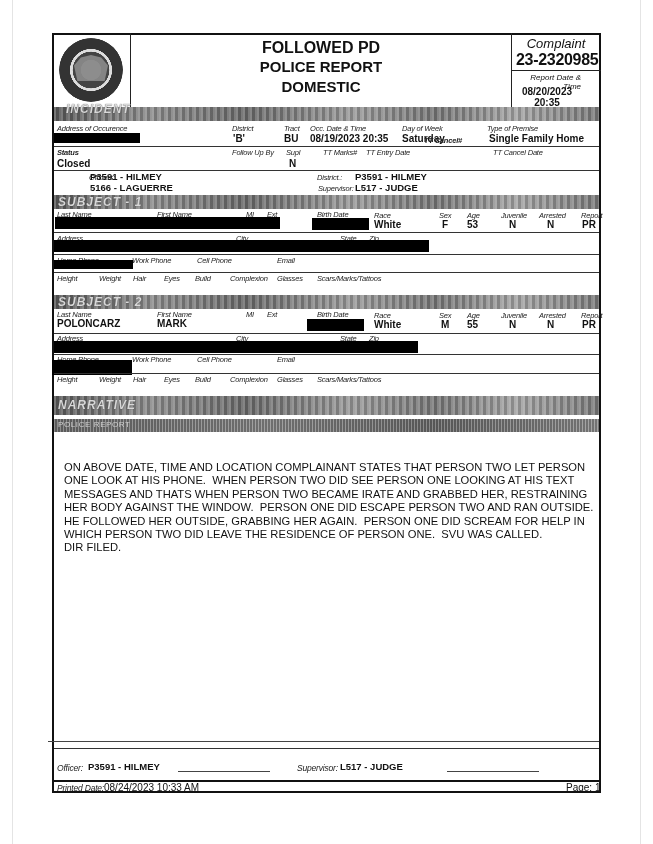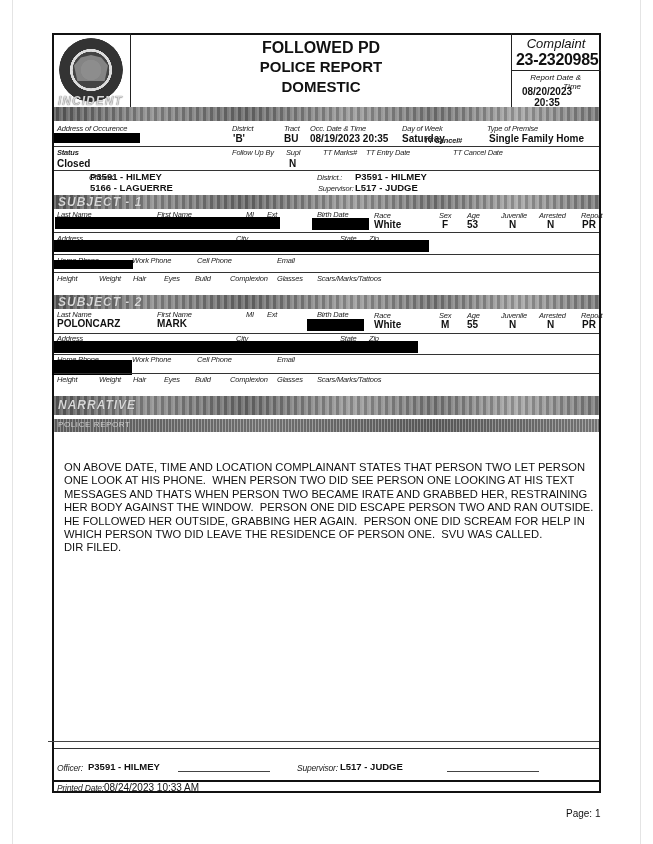--- a/index.html
+++ b/index.html
@@ -68,21 +68,21 @@
 <div class="abs title t3">DOMESTIC</div>
 
 <div class="abs cmp-box"></div>
 <div class="abs cmp-sep"></div>
 <div class="abs cmp-label">Complaint</div>
 <div class="abs cmp-num">23-2320985</div>
 <div class="abs rdt-label">Report Date &amp; Time</div>
 <div class="abs rdt-val">08/20/2023  20:35</div>
 
 <div class="abs bar" style="top:107px;"></div>
-<div class="abs bar-label" style="top:94px;">INCIDENT</div>
+<div class="abs bar-label" style="top:102px;margin-left:8px;">INCIDENT</div>
 
 <div class="abs lbl" style="left:57px;top:124px;">Address of Occurence</div>
 <div class="abs redact" style="left:54px;top:133px;width:86px;height:10px;"></div>
 <div class="abs lbl" style="left:232px;top:124px;">District</div>
 <div class="abs val" style="left:233px;top:133px;">'B'</div>
 <div class="abs lbl" style="left:284px;top:124px;">Tract</div>
 <div class="abs val" style="left:284px;top:133px;">BU</div>
 <div class="abs lbl" style="left:310px;top:124px;">Occ. Date &amp; Time</div>
 <div class="abs val" style="left:310px;top:133px;">08/19/2023  20:35</div>
 <div class="abs lbl" style="left:402px;top:124px;">Day of Week</div>
@@ -93,21 +93,21 @@
 <div class="abs hline" style="top:146px;"></div>
 
 <div class="abs lbl" style="left:57px;top:148px;font-weight:bold;">Status</div>
 <div class="abs val" style="left:57px;top:158px;">Closed</div>
 <div class="abs lbl" style="left:232px;top:148px;">Follow Up By</div>
 <div class="abs lbl" style="left:286px;top:148px;">Supl</div>
 <div class="abs val" style="left:289px;top:158px;">N</div>
 <div class="abs lbl" style="left:323px;top:148px;">TT Marks#</div>
 <div class="abs lbl" style="left:366px;top:148px;">TT Entry Date</div>
 <div class="abs lbl" style="left:424px;top:136px;font-weight:bold;">TT Cancel#</div>
-<div class="abs lbl" style="left:453px;top:148px;text-align:center;">TT Cancel Date</div>
+<div class="abs lbl" style="left:493px;top:148px;text-align:center;">TT Cancel Date</div>
 
 <div class="abs hline" style="top:170px;"></div>
 
 <div class="abs lbl" style="left:57px;top:173px;padding-left:32px;">Officers:</div>
 <div class="abs val-sm" style="left:90px;top:171px;">P3591 - HILMEY</div>
 <div class="abs val-sm" style="left:90px;top:182px;">5166 - LAGUERRE</div>
 <div class="abs lbl" style="left:317px;top:173px;">District.:</div>
 <div class="abs val-sm" style="left:355px;top:171px;">P3591 - HILMEY</div>
 <div class="abs lbl" style="left:318px;top:184px;">Supervisor:</div>
 <div class="abs val-sm" style="left:355px;top:182px;">L517 - JUDGE</div>
@@ -226,13 +226,13 @@
 <div class="abs lbl" style="left:57px;top:763px;font-size:8.5px;">Officer:</div>
 <div class="abs val-sm" style="left:88px;top:761px;">P3591 - HILMEY</div>
 <div class="abs sig-line" style="left:178px;top:771px;width:92px;"></div>
 <div class="abs lbl" style="left:297px;top:763px;font-size:8.5px;">Supervisor:</div>
 <div class="abs val-sm" style="left:340px;top:761px;">L517 - JUDGE</div>
 <div class="abs sig-line" style="left:447px;top:771px;width:92px;"></div>
 
 <div class="abs" style="left:54px;top:780px;width:545px;height:2px;background:#111;"></div>
 <div class="abs lbl" style="left:57px;top:783px;font-size:8.5px;">Printed Date:</div>
 <div class="abs" style="left:104px;top:782px;font-size:10px;">08/24/2023 10:33 AM</div>
-<div class="abs" style="left:566px;top:808px;font-size:10px;text-align:right;">Page: 1</div>
+<div class="abs" style="left:566px;top:782px;font-size:10px;text-align:right;">Page: 1</div>
 
 </body></html>

